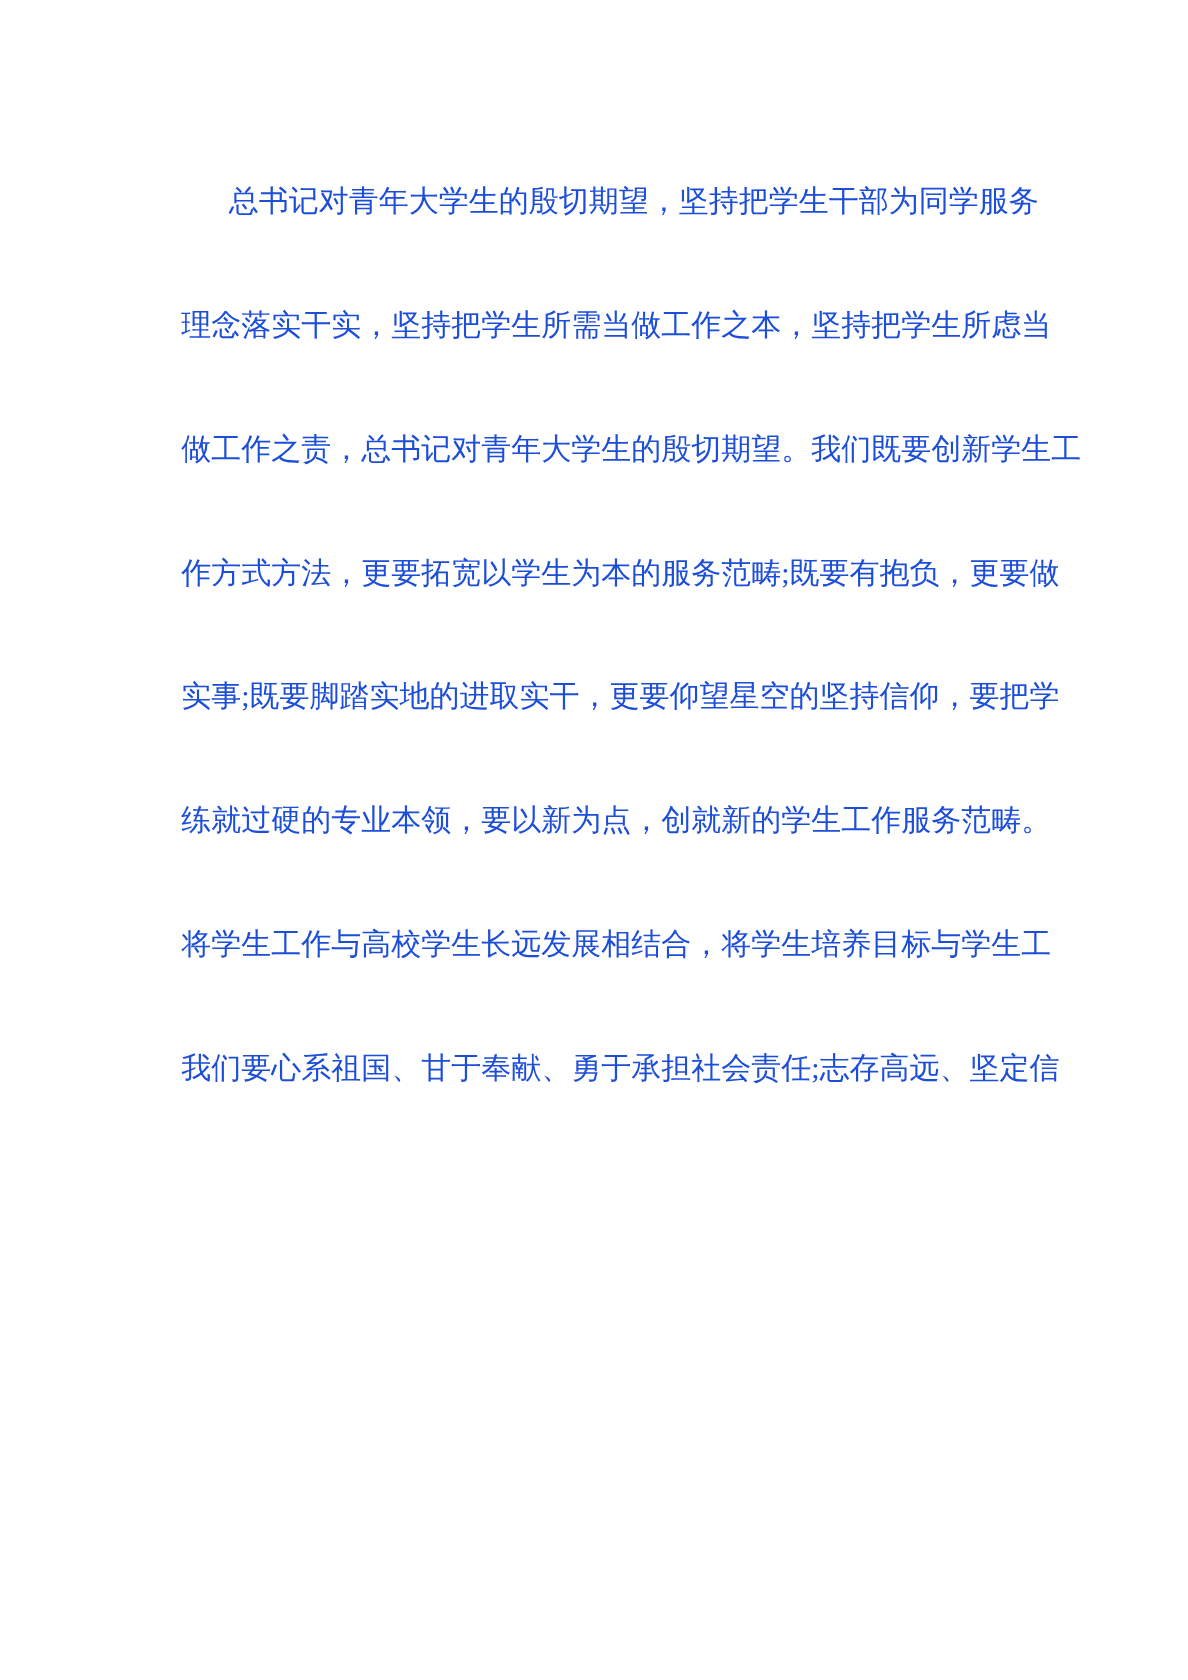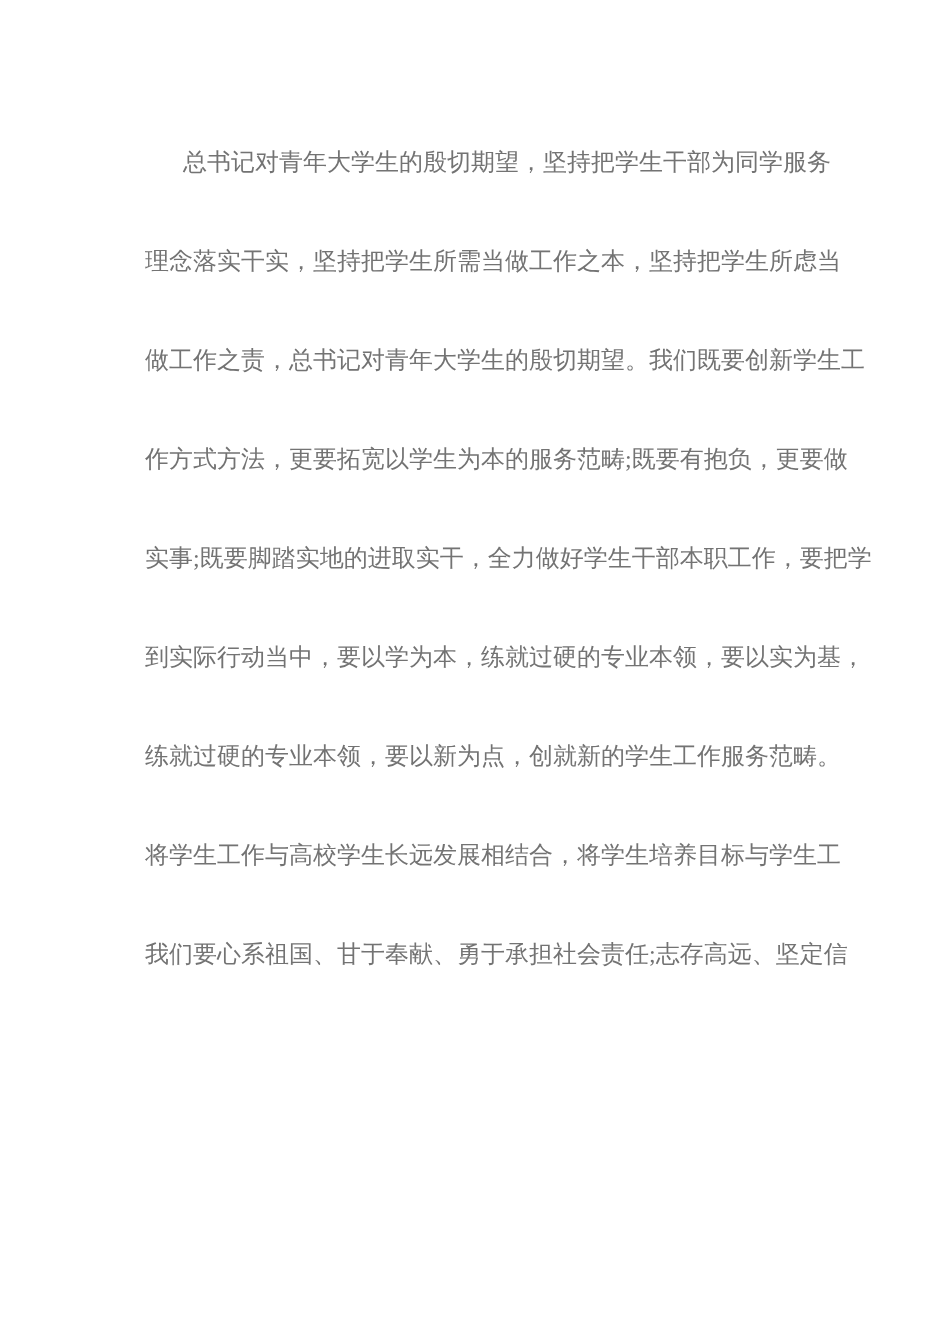--- a/index.html
+++ b/index.html
@@ -18,39 +18,38 @@
   .text-block {
     position: absolute;
     left: 145px;
     top: 113px;
     width: 660px;
   }
   .text-line {
     height: 99px;
     line-height: 99px;
     font-size: 24px;
-    color: #737373;
+    color: #1d4ed8;
     white-space: nowrap;
     text-align: justify;
     text-align-last: justify;
     font-weight: 400;
     letter-spacing: 0;
   }
   .text-line.indent {
     padding-left: 38px;
   }
 </style>
 </head>
 <body>
 
 <div class="page">
   <div class="text-block">
     <div class="text-line indent">总书记对青年大学生的殷切期望，坚持把学生干部为同学服务</div>
     <div class="text-line">理念落实干实，坚持把学生所需当做工作之本，坚持把学生所虑当</div>
     <div class="text-line">做工作之责，总书记对青年大学生的殷切期望。我们既要创新学生工</div>
     <div class="text-line">作方式方法，更要拓宽以学生为本的服务范畴;既要有抱负，更要做</div>
-    <div class="text-line">实事;既要脚踏实地的进取实干，全力做好学生干部本职工作，要把学</div>
-    <div class="text-line">到实际行动当中，要以学为本，练就过硬的专业本领，要以实为基，</div>
+    <div class="text-line">实事;既要脚踏实地的进取实干，更要仰望星空的坚持信仰，要把学</div>
     <div class="text-line">练就过硬的专业本领，要以新为点，创就新的学生工作服务范畴。</div>
     <div class="text-line">将学生工作与高校学生长远发展相结合，将学生培养目标与学生工</div>
     <div class="text-line">我们要心系祖国、甘于奉献、勇于承担社会责任;志存高远、坚定信</div>
   </div>
 </div>
 
 </body></html>

